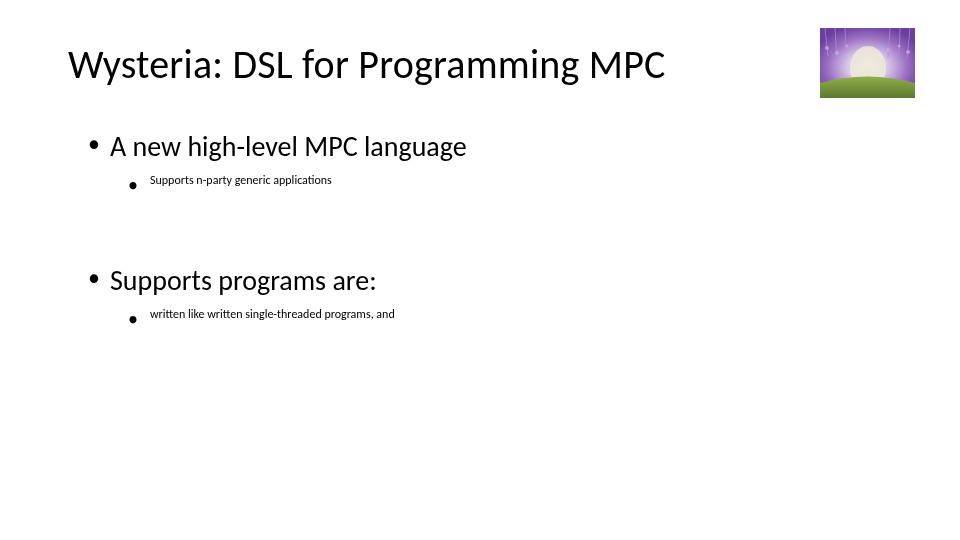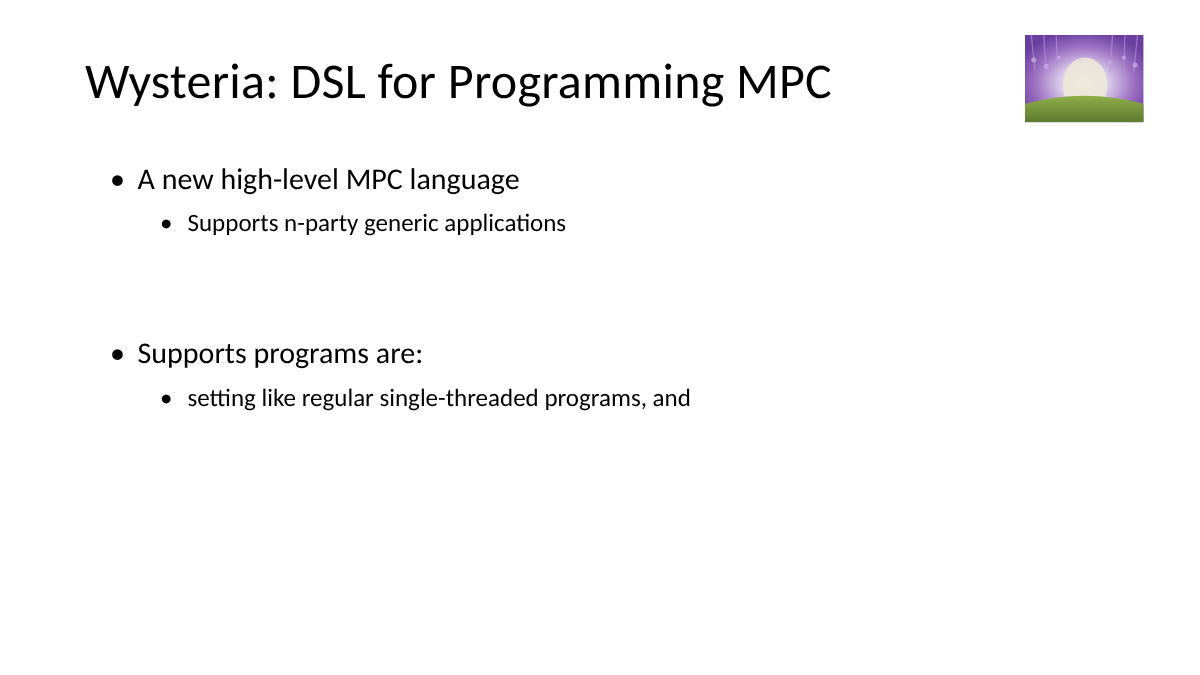--- a/index.html
+++ b/index.html
@@ -39,38 +39,38 @@
     height: 100%;
     display: block;
   }
   .body {
     position: absolute;
     top: 128px;
     left: 88px;
     right: 60px;
   }
   .l1 {
-    font-size: 24px;
+    font-size: 28px;
     line-height: 1.35;
     margin: 0 0 6px 0;
     padding-left: 22px;
     position: relative;
   }
   .l1::before {
     content: "•";
     position: absolute;
     left: 0;
     top: 0;
     font-size: 24px;
   }
   .l2-group {
     margin: 0 0 38px 0;
   }
   .l2 {
-    font-size: 20px;
+    font-size: 12px;
     line-height: 1.35;
     margin: 0 0 4px 0;
     padding-left: 22px;
     margin-left: 40px;
     position: relative;
   }
   .l2::before {
     content: "•";
     position: absolute;
     left: 0;
@@ -128,18 +128,18 @@
 
     <div class="l1">A new high-level MPC language</div>
     <div class="l2-group">
       <div class="l2">Supports n-party generic applications</div>
     </div>
 
     <div class="gap"></div>
 
     <div class="l1">Supports programs are:</div>
     <div class="l2-group">
-      <div class="l2">setting like regular single-threaded programs, and</div>
+      <div class="l2">written like written single-threaded programs, and</div>
     </div>
 
   </div>
 
 </div>
 
 </body></html>

